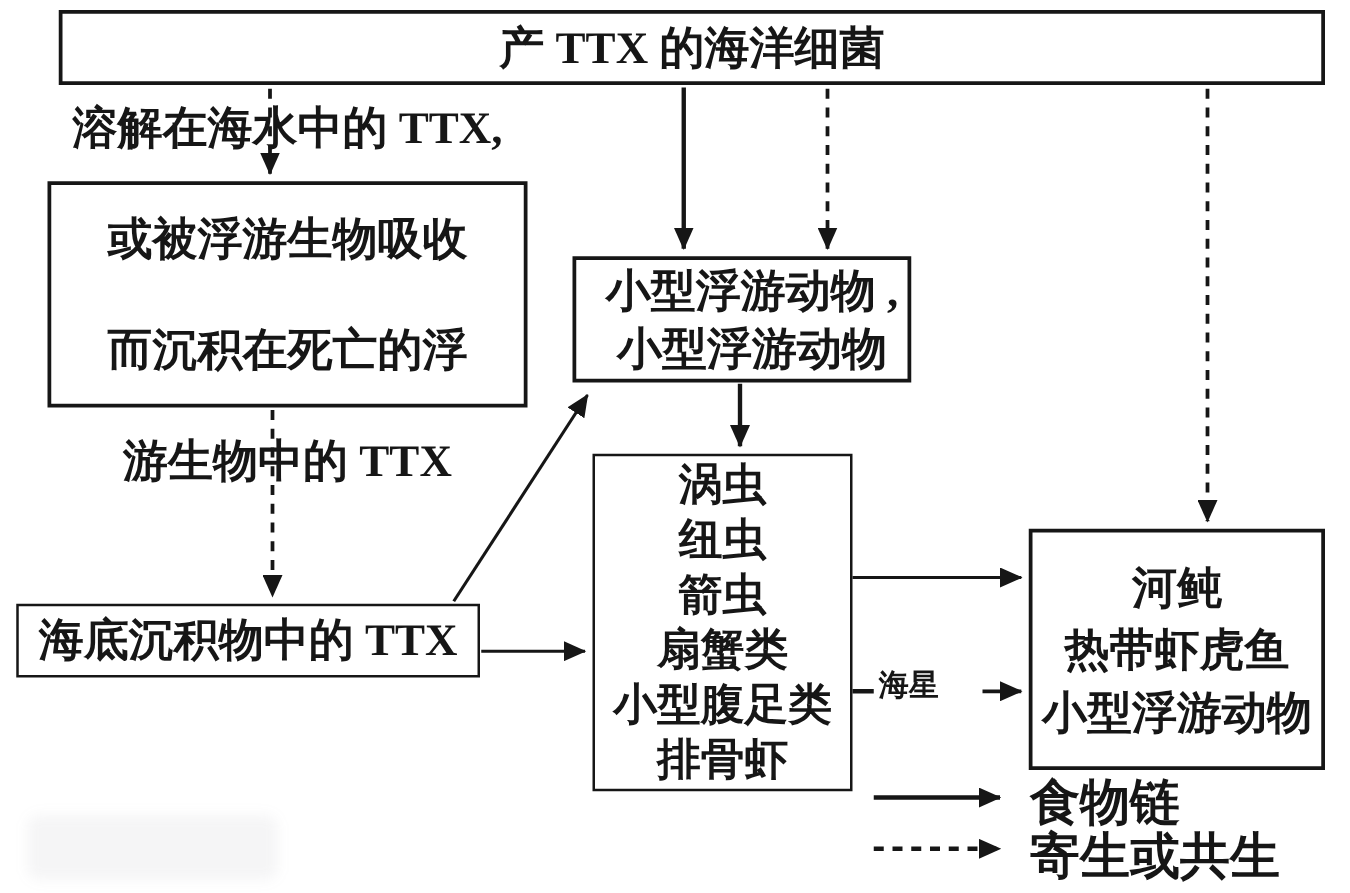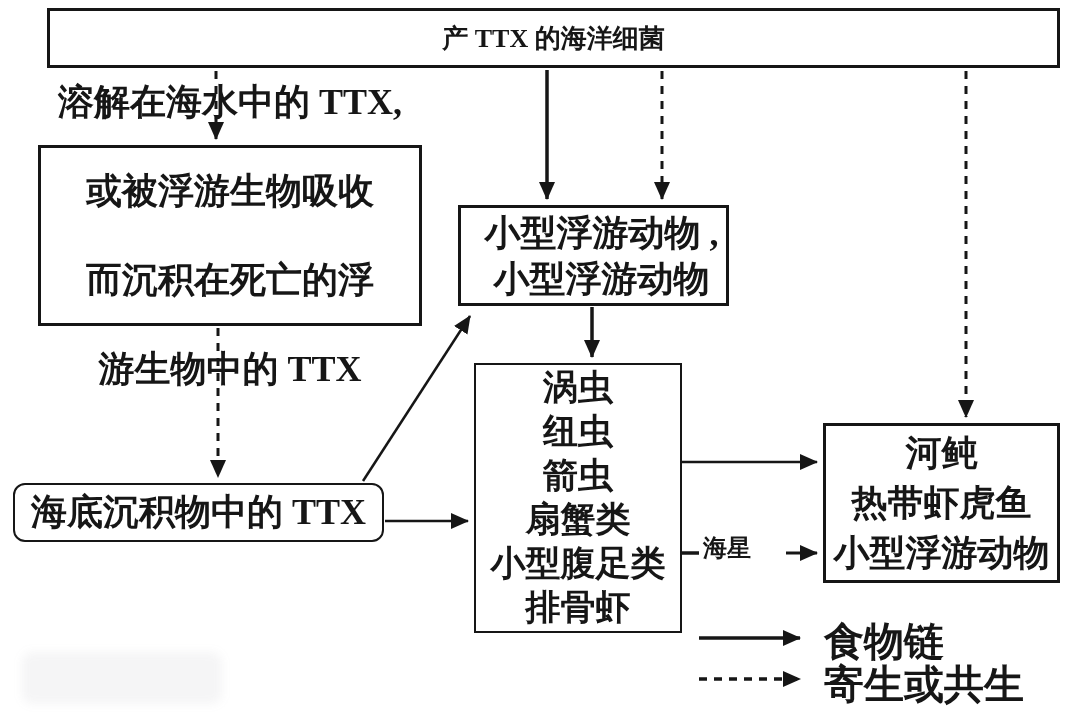--- a/index.html
+++ b/index.html
@@ -35,26 +35,26 @@
     justify-content: center;
   }
   .b-thick { border-width: 3px; }
   .label {
     position: absolute;
     font-weight: 700;
     color: #161616;
     white-space: nowrap;
   }
   .ln { white-space: nowrap; }
-  .bacteria   { left: 47px;  top: 8px;   width: 1013px; height: 60px;  font-size: 26px; }
+  .bacteria   { left: 47px;  top: 8px;   width: 1013px; height: 60px;  font-size: 36px; }
   .dissolved  { left: 38px;  top: 145px; width: 384px;  height: 181px; font-size: 36px; line-height: 44px; gap: 45px; }
   .zoopl      { left: 458px; top: 205px; width: 271px;  height: 101px; font-size: 36px; line-height: 46px; padding-left: 16px; }
-  .sediment   { left: 13px;  top: 483px; width: 371px;  height: 59px;  font-size: 36px; border-radius: 12px; }
+  .sediment   { left: 13px;  top: 483px; width: 371px;  height: 59px;  font-size: 36px; }
   .inverts    { left: 474px; top: 363px; width: 208px;  height: 270px; font-size: 35px; line-height: 44px; }
-  .predators  { left: 823px; top: 423px; width: 237px;  height: 160px; font-size: 36px; line-height: 50px; align-items: center; }
+  .predators  { left: 823px; top: 423px; width: 237px;  height: 193px; font-size: 36px; line-height: 50px; align-items: center; }
   .starfish-label { left: 703px; top: 532px; font-size: 24px; }
   .legend-food    { left: 824px; top: 614px; font-size: 40px; }
   .legend-par     { left: 824px; top: 657px; font-size: 40px; }
   .watermark {
     position: absolute;
     left: 22px; top: 652px;
     width: 200px; height: 52px;
     background: rgba(120,120,130,0.07);
     border-radius: 10px;
     filter: blur(5px);

